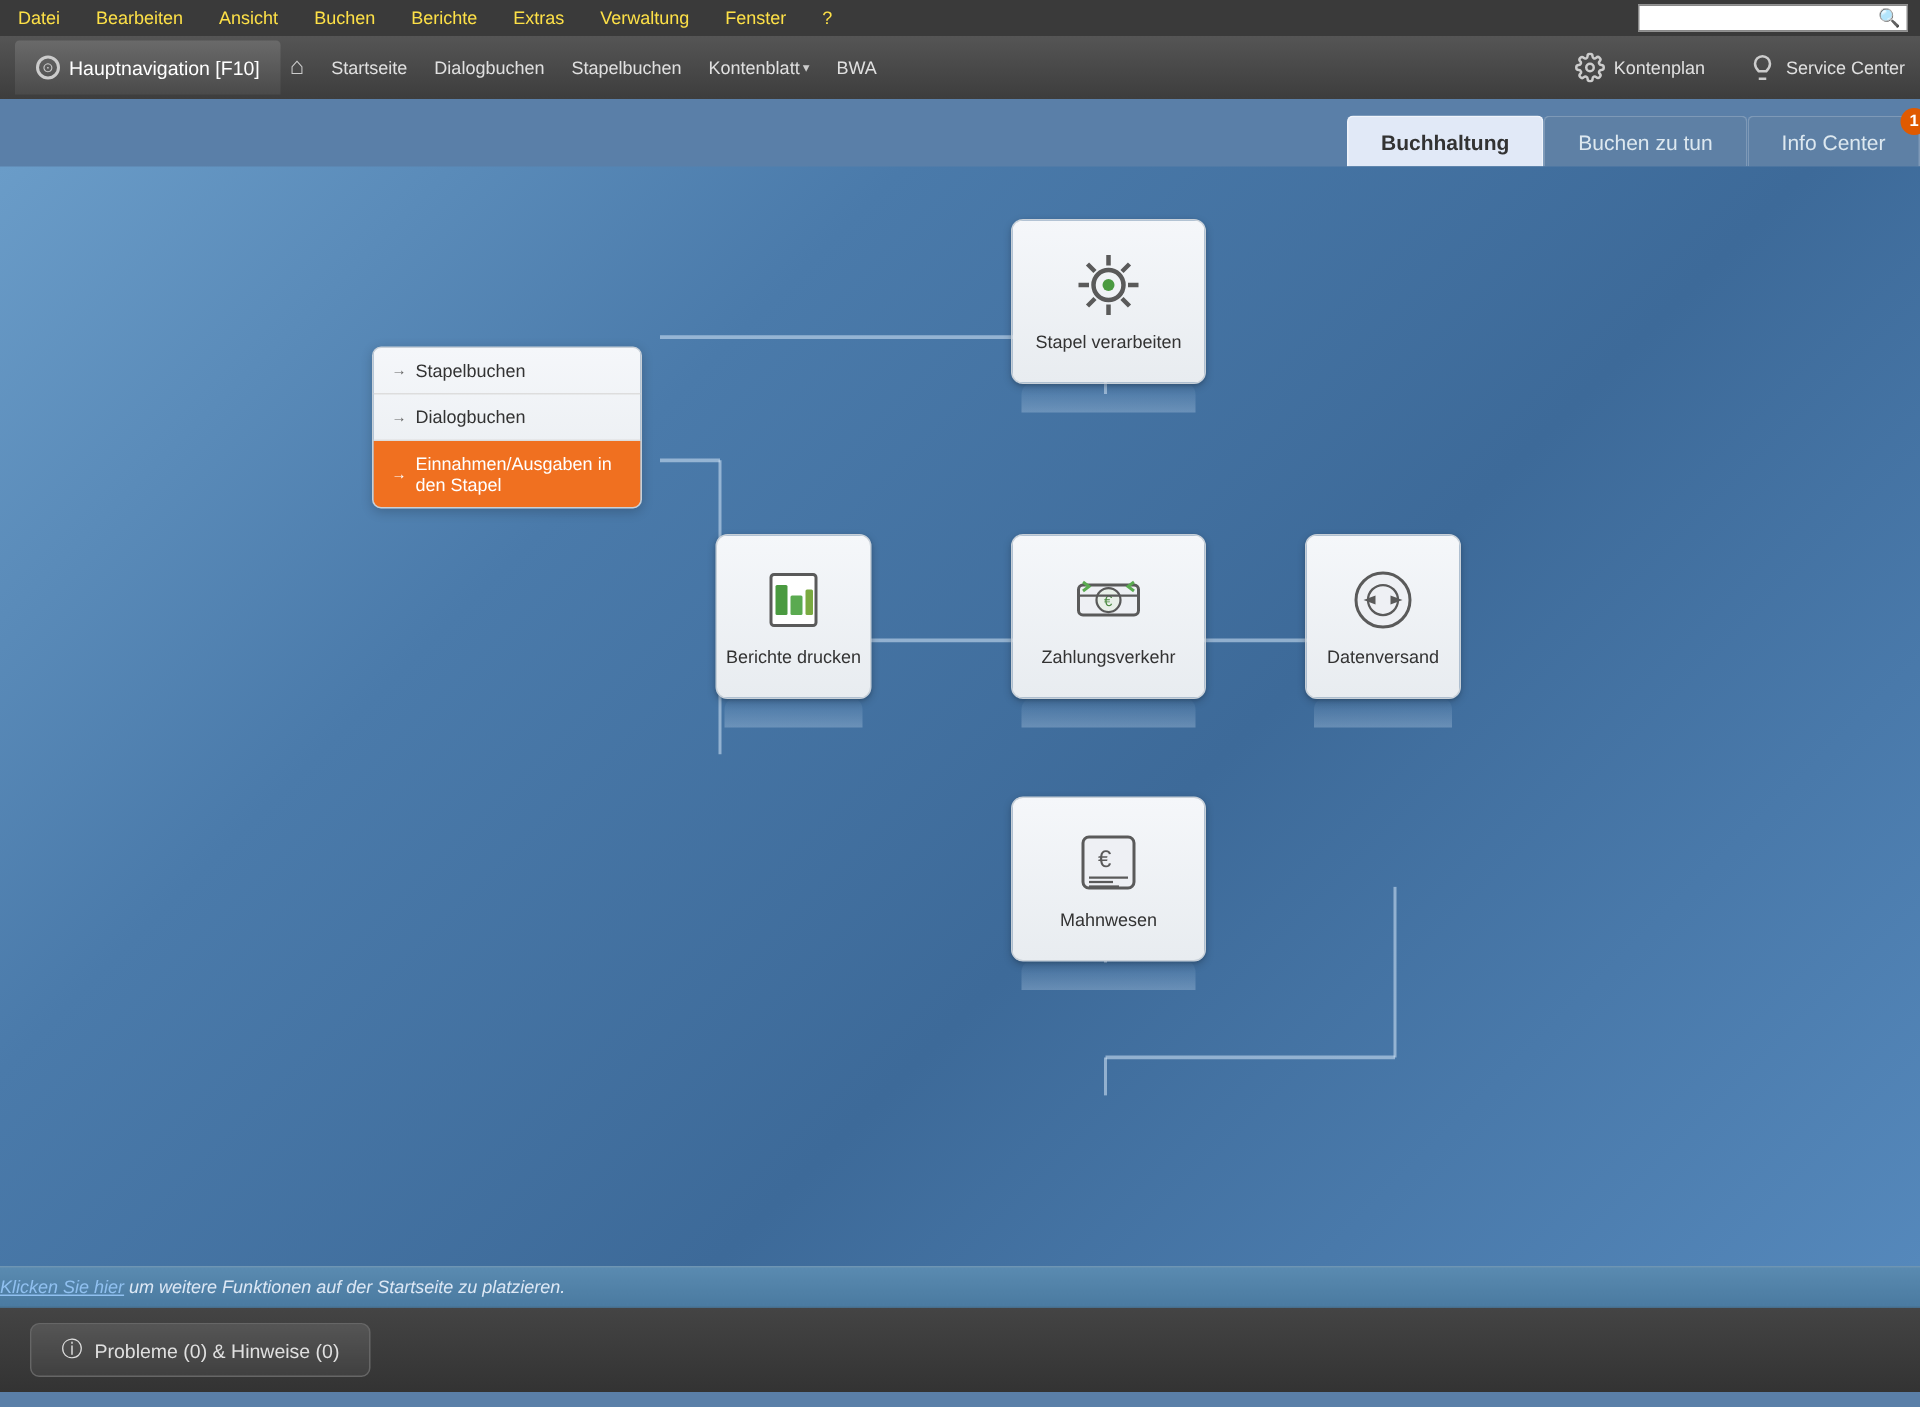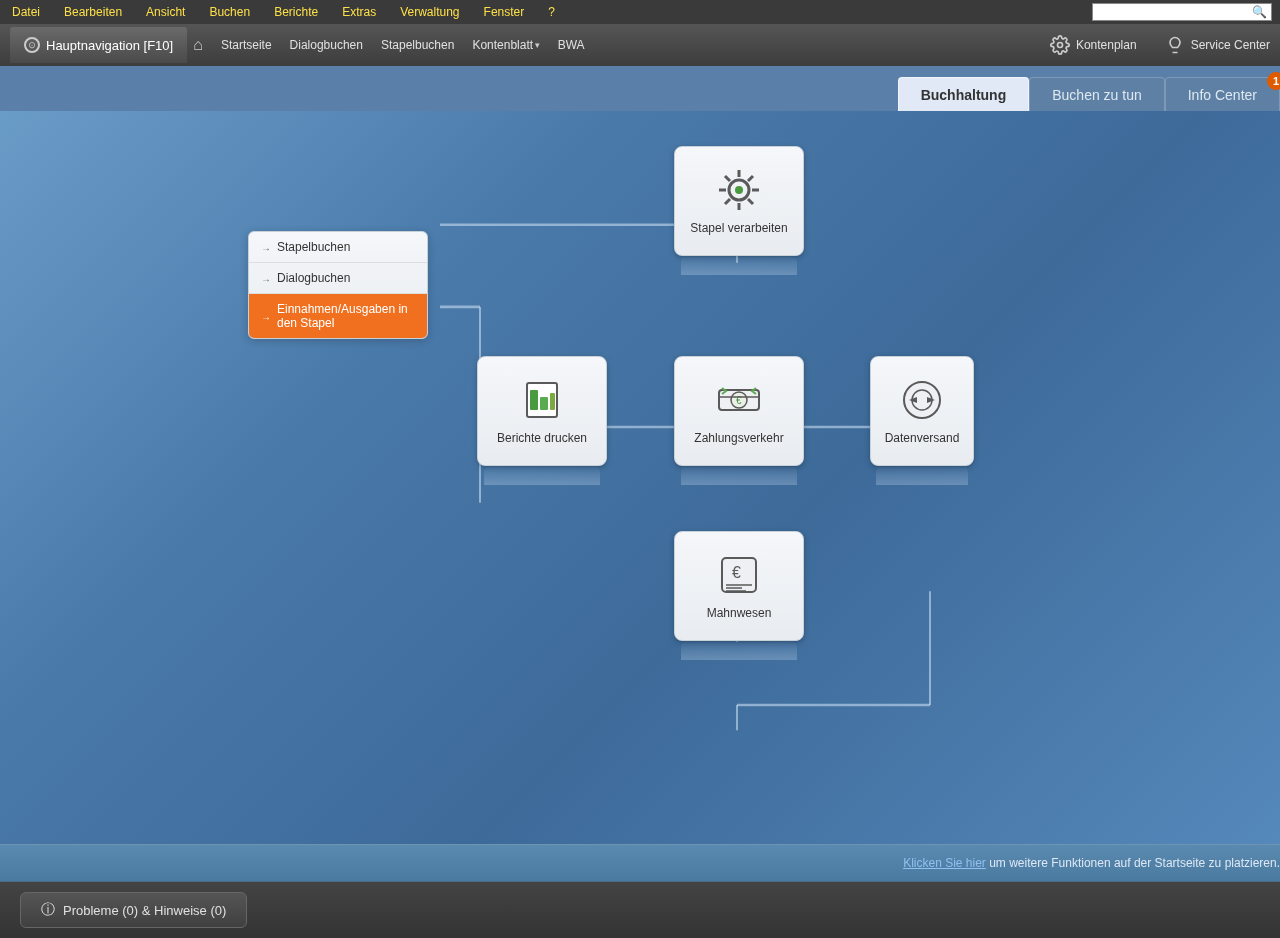--- a/index.html
+++ b/index.html
@@ -241,26 +241,27 @@
       top: 0;
       left: 0;
       width: 100%;
       height: 100%;
       pointer-events: none;
     }
 
     
     #bottom-bar {
       background: linear-gradient(to bottom, #5a8ab0, #4a7aa0);
-      height: 38px;
-      display: flex;
-      align-items: center;
-      justify-content: flex-end;
+      height: 28px;
+      display: flex;
+      align-items: center;
+      justify-content: flex-start;
       border-top: 1px solid rgba(255,255,255,0.2);
       border-bottom: 1px solid rgba(0,0,0,0.2);
+      font-style: italic;
     }
     #bottom-bar-text {
       font-size: 12px;
       color: #dde8f5;
     }
 
     
     #footer {
       background: linear-gradient(to bottom, #444, #333);
       height: 56px;
@@ -420,21 +421,21 @@
         <line x1="38" y1="25" x2="45" y2="25"></line>
         <line x1="11" y1="11" x2="16" y2="16"></line>
         <line x1="34" y1="34" x2="39" y2="39"></line>
         <line x1="39" y1="11" x2="34" y2="16"></line>
         <line x1="16" y1="34" x2="11" y2="39"></line>
       </g>
     </svg>
     <span class="card-label">Stapel verarbeiten</span>
   </div>
 
-  <div class="card" style="left: 477px; top: 245px; width: 130px; height: 110px;">
+  <div class="card" style="left: 477px; top: 245px; width: 104px; height: 110px;">
     <svg class="card-icon" viewBox="0 0 50 50" fill="none">
       <rect x="10" y="8" width="30" height="34" rx="2" stroke="#5a5a5a" stroke-width="2" fill="white"></rect>
       <rect x="13" y="15" width="8" height="20" rx="1" fill="#4a9a40"></rect>
       <rect x="23" y="22" width="8" height="13" rx="1" fill="#5aaa50"></rect>
       <rect x="33" y="18" width="5" height="17" rx="1" fill="#7aaa40"></rect>
     </svg>
     <span class="card-label">Berichte drucken</span>
   </div>
 
   <div class="card" style="left: 674px; top: 245px; width: 130px; height: 110px;">

